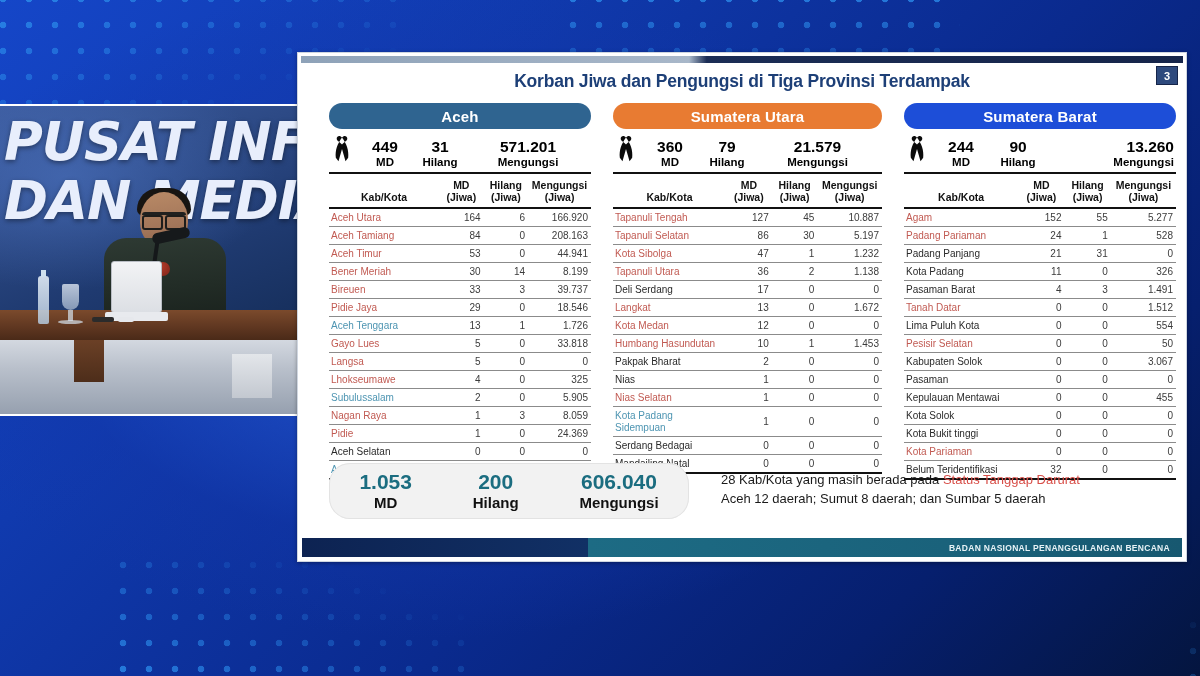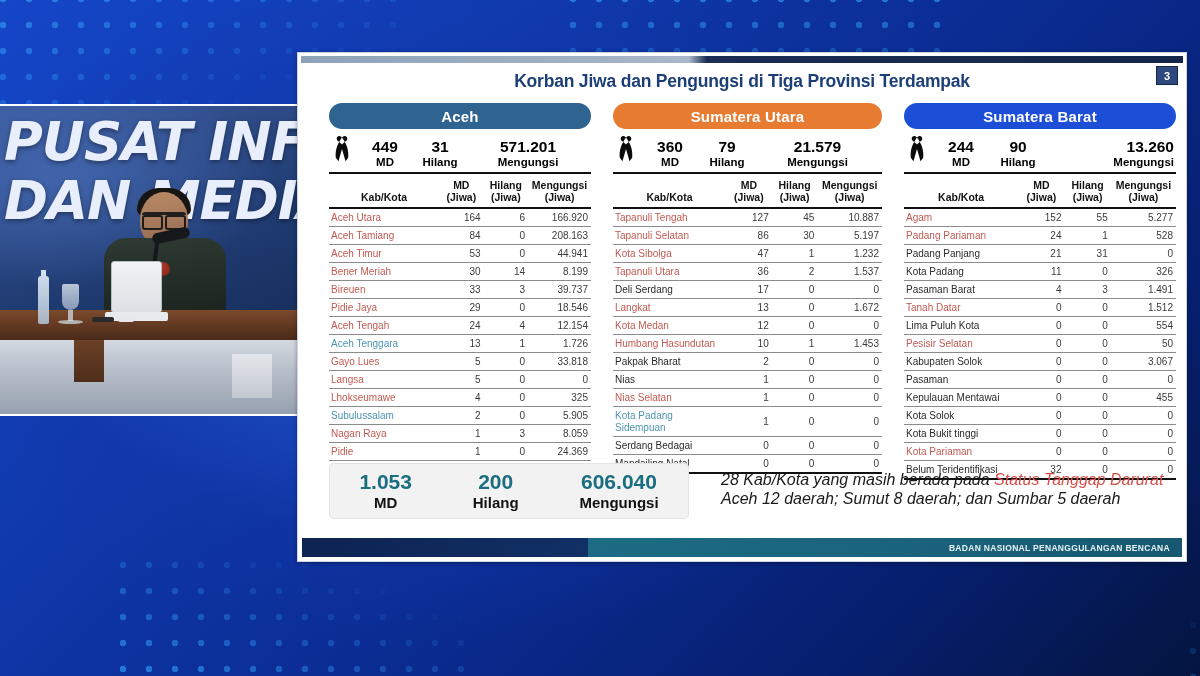--- a/index.html
+++ b/index.html
@@ -242,31 +242,31 @@
   .w-name { width:42%; } .w-md { width:17%; } .w-hl { width:17%; } .w-mg { width:24%; }
 
   
   #bottom-row {
     position:absolute; left:31px; right:14px; top:410px; height:58px;
     display:flex; align-items:flex-start;
   }
   #totals-box {
     width:360px; height:56px;
     background:#f2f2f2;
-    border-radius:5px;
+    border-radius:21px;
     display:flex; align-items:center; justify-content:space-around;
     box-shadow:inset 0 0 0 1px #e3e3e3;
   }
   .total-item { text-align:center; }
   .total-num { font-size:21px; font-weight:bold; color:#1b6d80; line-height:24px; }
   .total-lbl { font-size:15px; font-weight:bold; color:#111; line-height:18px; }
 
   #status-note {
     flex:1; padding-left:32px; padding-top:7px;
-    font-size:16px; color:#1a1a1a; line-height:19px;font-style:italic;
+    font-size:13px; color:#1a1a1a; line-height:19px;
   }
   #status-note .hot { color:#d8504a; }
 
   
   #slide-footer {
     position:absolute; left:4px; right:4px; bottom:4px; height:19px;
     display:flex; align-items:center;margin-top:16px;
   }
   #slide-footer .fl {
     width:286px; height:100%;
@@ -400,26 +400,20 @@
             <td class="c-num w-hl">3</td>
             <td class="c-num w-mg">39.737</td>
           </tr>
           <tr>
             <td class="c-name w-name t-red">Pidie Jaya</td>
             <td class="c-num w-md">29</td>
             <td class="c-num w-hl">0</td>
             <td class="c-num w-mg">18.546</td>
           </tr>
           <tr>
-            <td class="c-name w-name t-red">Aceh Tengah</td>
-            <td class="c-num w-md">24</td>
-            <td class="c-num w-hl">4</td>
-            <td class="c-num w-mg">12.154</td>
-          </tr>
-          <tr>
             <td class="c-name w-name t-blue">Aceh Tenggara</td>
             <td class="c-num w-md">13</td>
             <td class="c-num w-hl">1</td>
             <td class="c-num w-mg">1.726</td>
           </tr>
           <tr>
             <td class="c-name w-name t-red">Gayo Lues</td>
             <td class="c-num w-md">5</td>
             <td class="c-num w-hl">0</td>
             <td class="c-num w-mg">33.818</td>
@@ -526,21 +520,21 @@
           <tr>
             <td class="c-name w-name t-red">Kota Sibolga</td>
             <td class="c-num w-md">47</td>
             <td class="c-num w-hl">1</td>
             <td class="c-num w-mg">1.232</td>
           </tr>
           <tr>
             <td class="c-name w-name t-red">Tapanuli Utara</td>
             <td class="c-num w-md">36</td>
             <td class="c-num w-hl">2</td>
-            <td class="c-num w-mg">1.537</td>
+            <td class="c-num w-mg">1.138</td>
           </tr>
           <tr>
             <td class="c-name w-name t-dark">Deli Serdang</td>
             <td class="c-num w-md">17</td>
             <td class="c-num w-hl">0</td>
             <td class="c-num w-mg">0</td>
           </tr>
           <tr>
             <td class="c-name w-name t-red">Langkat</td>
             <td class="c-num w-md">13</td>

